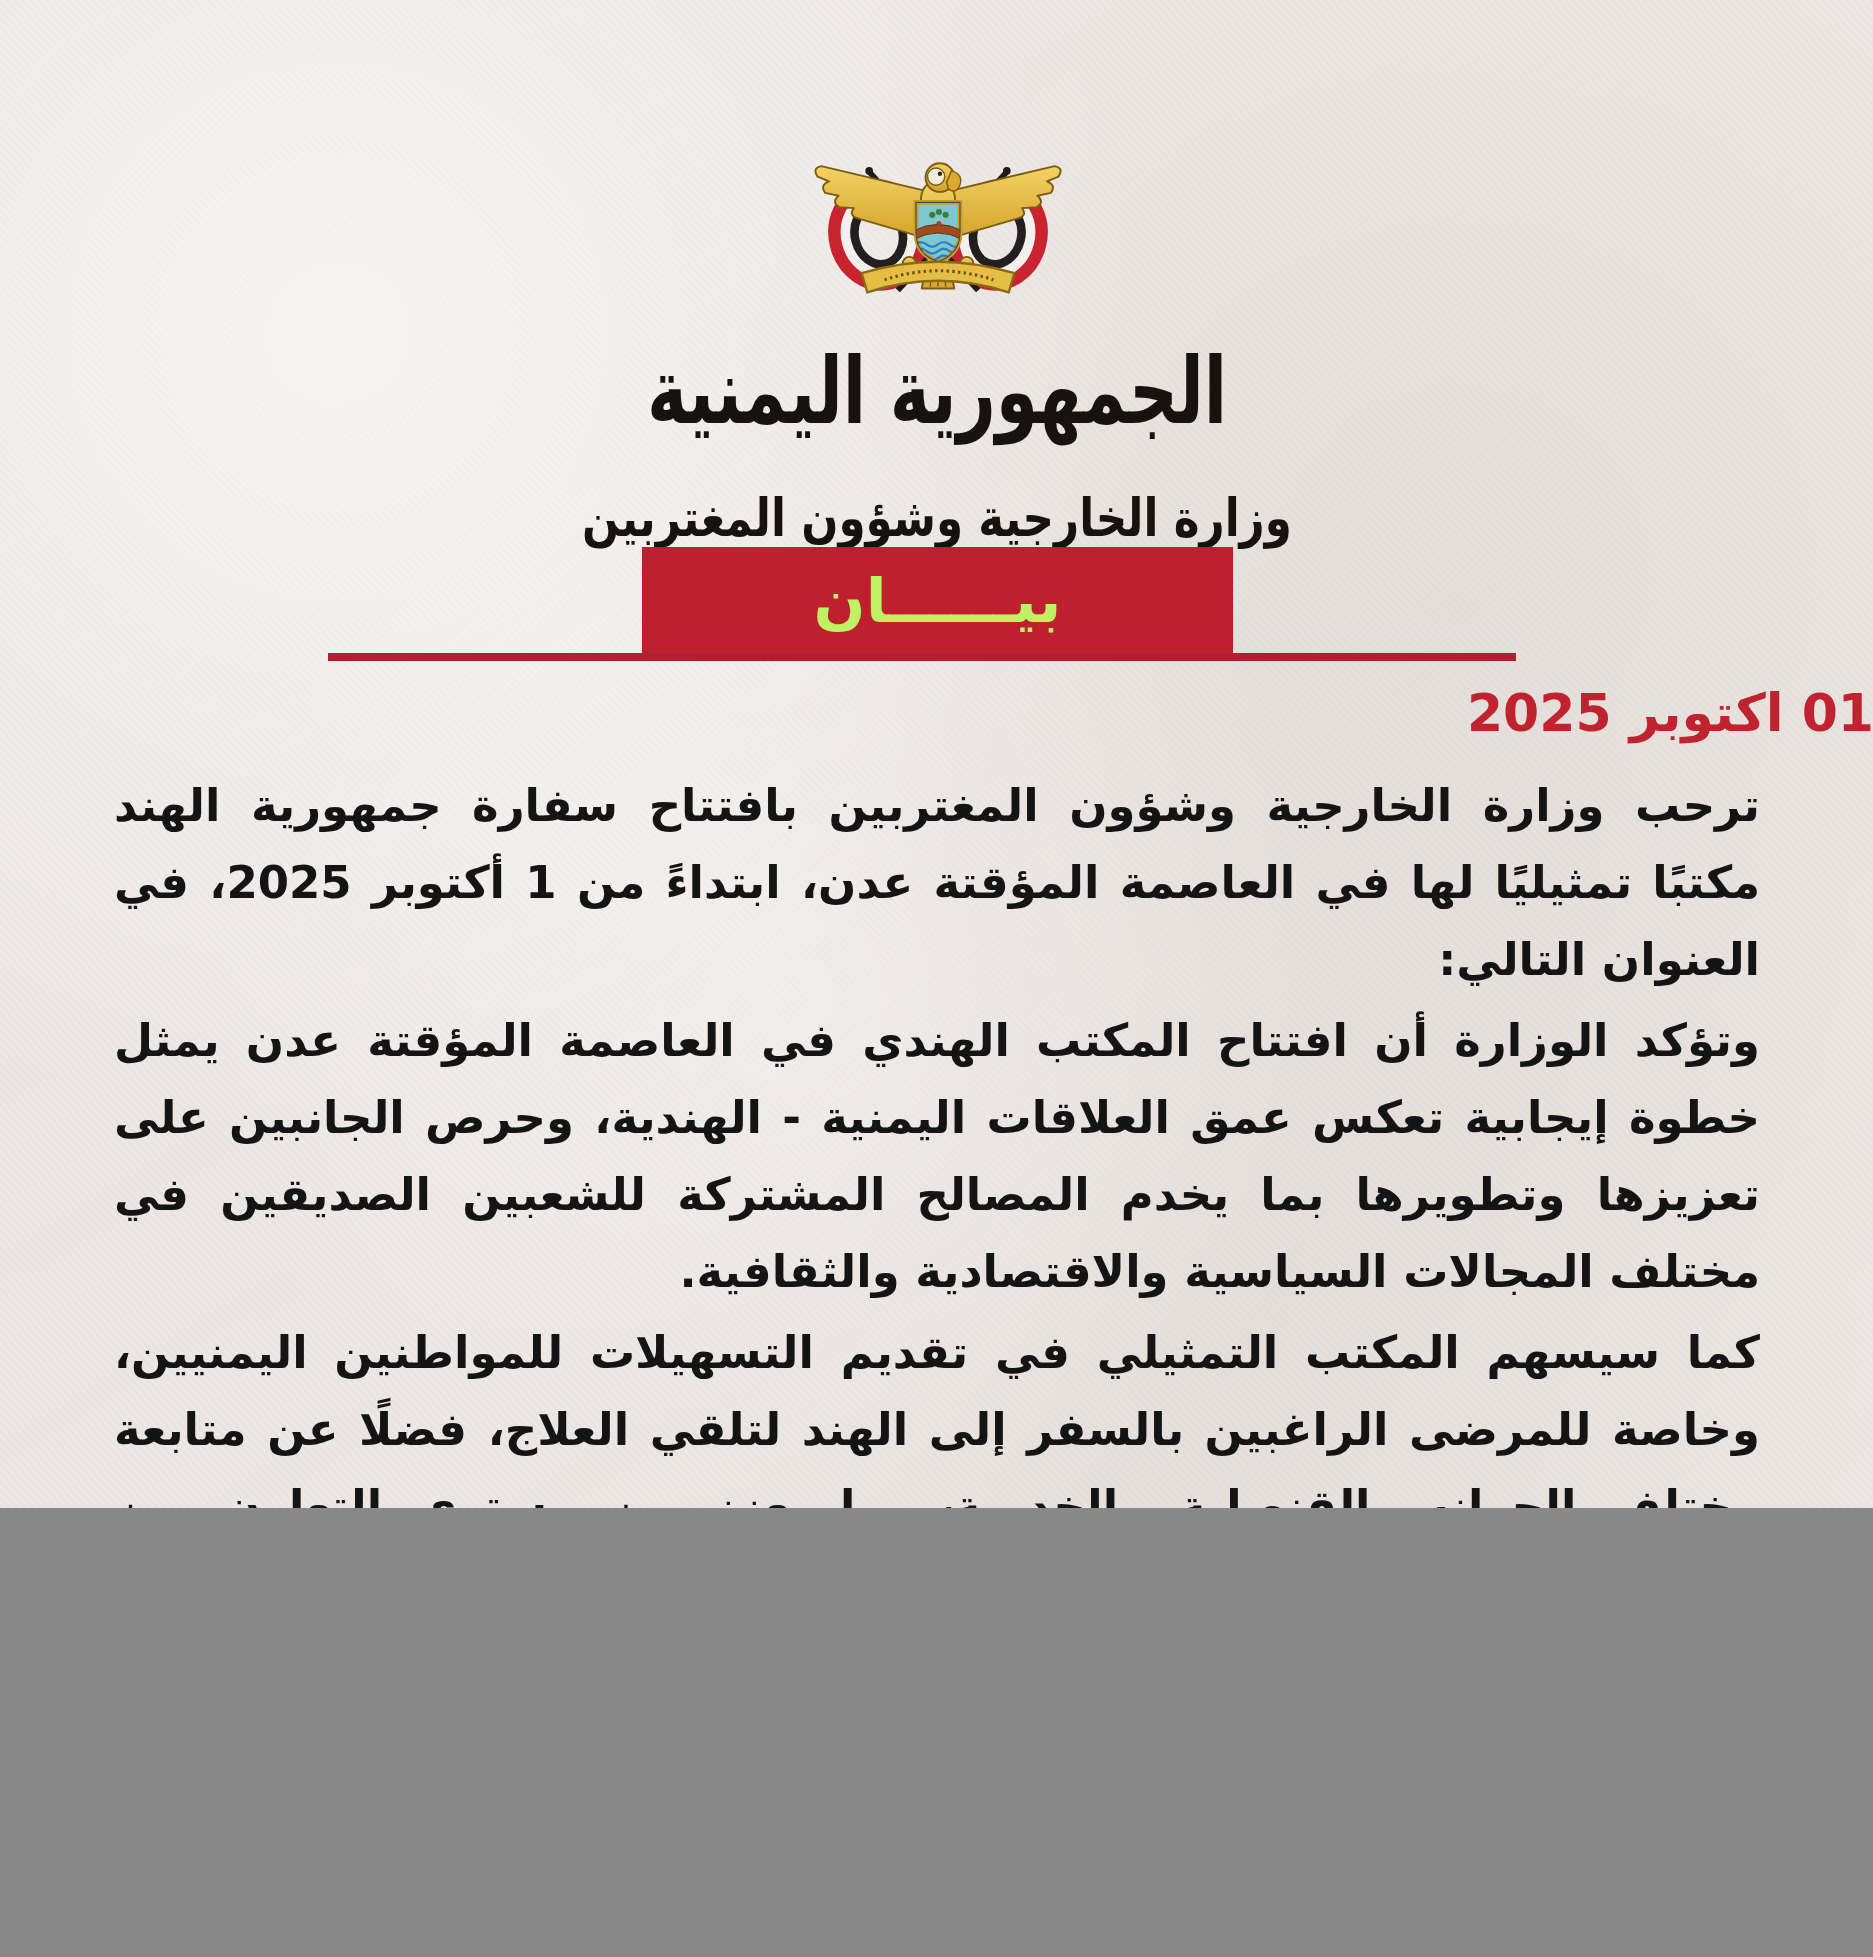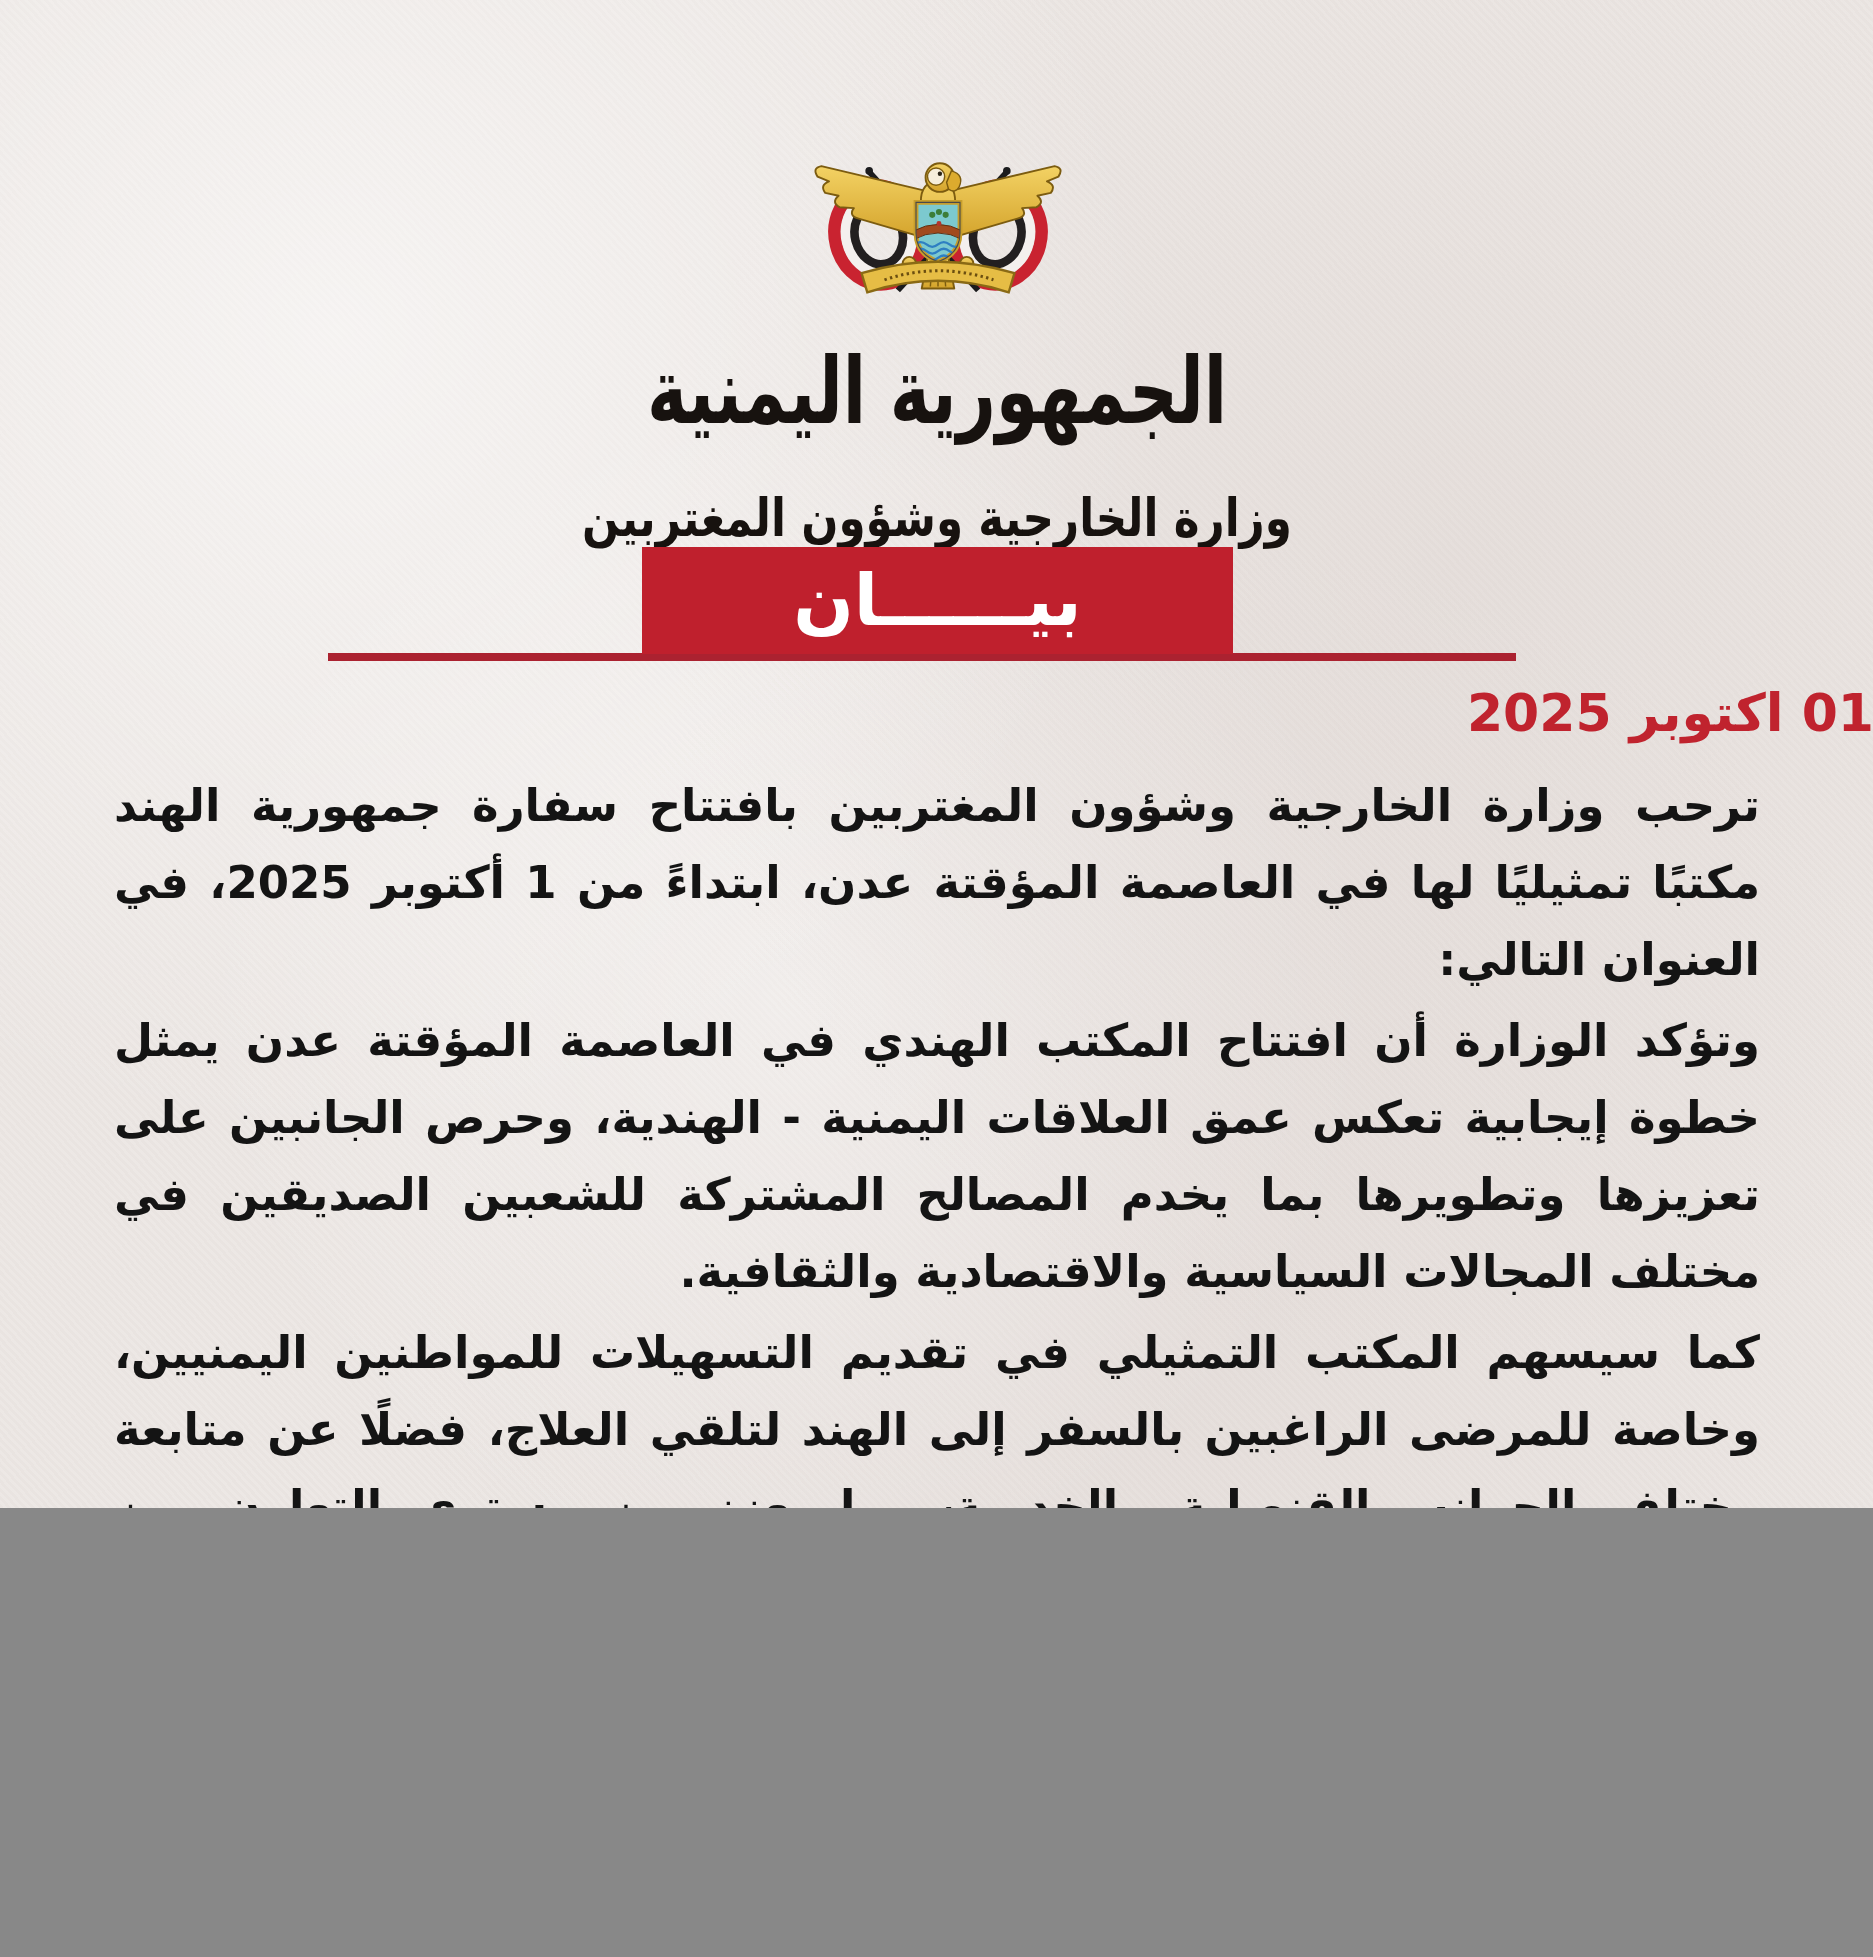--- a/index.html
+++ b/index.html
@@ -23,21 +23,21 @@
   .cal2{
     position:absolute;left:0;right:0;top:474px;height:88px;
     text-align:center;font-weight:bold;font-size:52px;line-height:88px;color:#17120f;
     transform:scaleX(.84);transform-origin:center;
   }
   .banner-line{position:absolute;left:328px;top:653px;width:1188px;height:7.6px;background:#ab2230;}
   .banner{
     position:absolute;left:642px;top:547px;width:591px;height:107px;background:#bf202d;
     display:flex;align-items:center;justify-content:center;
   }
-  .banner span{color:#ffffff;font-weight:bold;font-size:71px;direction:rtl;}
+  .banner span{color:#bef264;font-weight:bold;font-size:61px;direction:rtl;}
   .date{
     position:absolute;left:0;right:0;top:684px;height:59px;text-align:right;direction:rtl;
     color:#c0232e;font-weight:bold;font-size:52px;line-height:59px;
   }
   .body-text{
     position:absolute;left:110px;right:110px;top:763px;direction:rtl;
     color:#141414;font-weight:bold;font-size:45px;line-height:77px;
     text-align:justify;text-align-last:right;
   }
   .body-text p{margin:4px;padding:0;}

